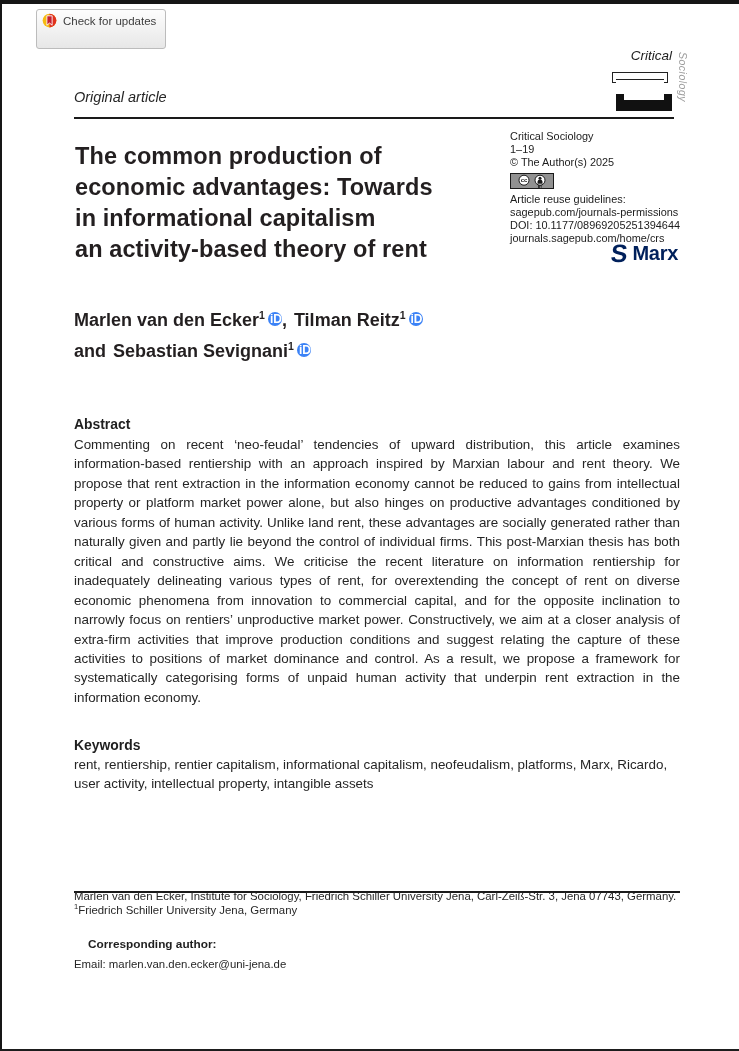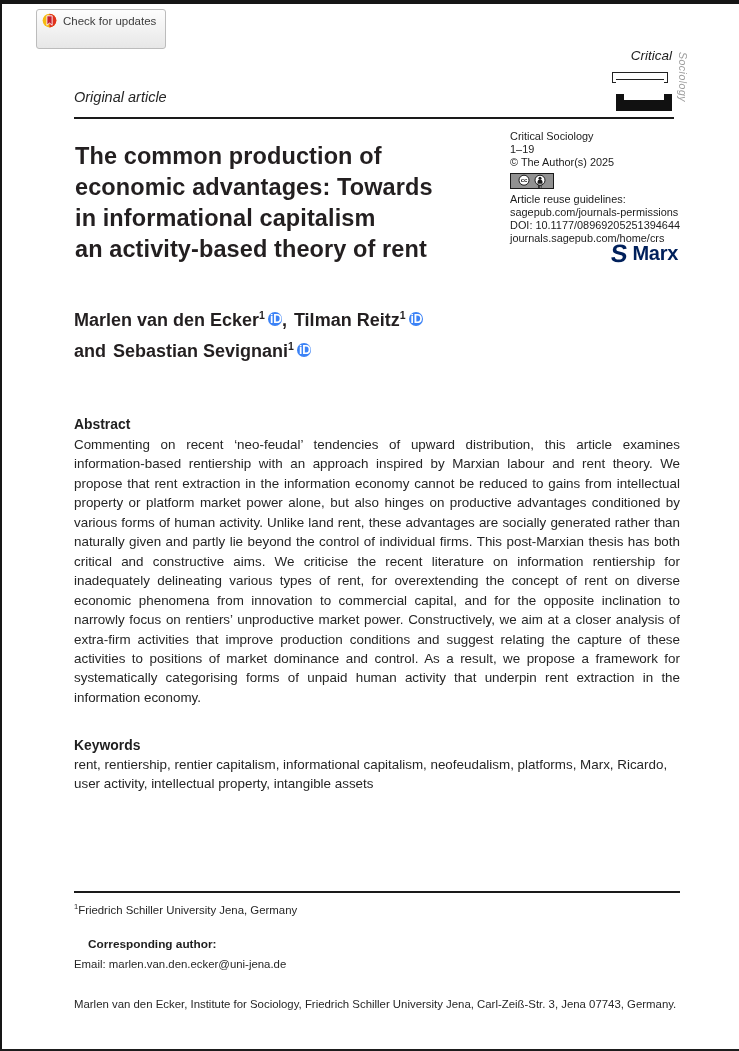--- a/index.html
+++ b/index.html
@@ -58,21 +58,21 @@
   .abstract-heading { top:416px; }
   .abstract-text { position:absolute; left:74px; top:435px; width:606px; margin:0; font-size:13.4px; line-height:19.45px; text-align:justify; color:#262626; }
   .keywords-heading { top:737px; }
   .keywords-text { position:absolute; left:74px; top:755px; width:606px; margin:0; font-size:13.4px; line-height:19.45px; color:#262626; }
 
   
   .foot-rule { position:absolute; left:74px; top:891px; width:606px; height:1.5px; background:#1a1a1a; }
   .affiliation { position:absolute; left:74px; top:902px; margin:0; font-size:11.4px; color:#262626; }
   .affiliation sup { font-size:7.5px; }
   .corr-heading { position:absolute; left:74px; top:923px; margin:14px; font-size:11.8px; font-weight:bold; color:#1f1f1f; }
-  .corr-address { position:absolute; left:74px; top:996px; width:622px; margin:0; font-size:11.4px; line-height:17.5px; color:#262626; }
+  .corr-address { position:absolute; left:74px; top:888px; width:622px; margin:0; font-size:11.4px; line-height:17.5px; color:#262626; }
   .corr-email { position:absolute; left:74px; top:958px; margin:0; font-size:11.4px; color:#262626; }
 </style>
 </head>
 <body>
 
 <div class="page">
   <div class="edge edge-top"></div>
   <div class="edge edge-left"></div>
   <div class="edge edge-bottom"></div>
 

